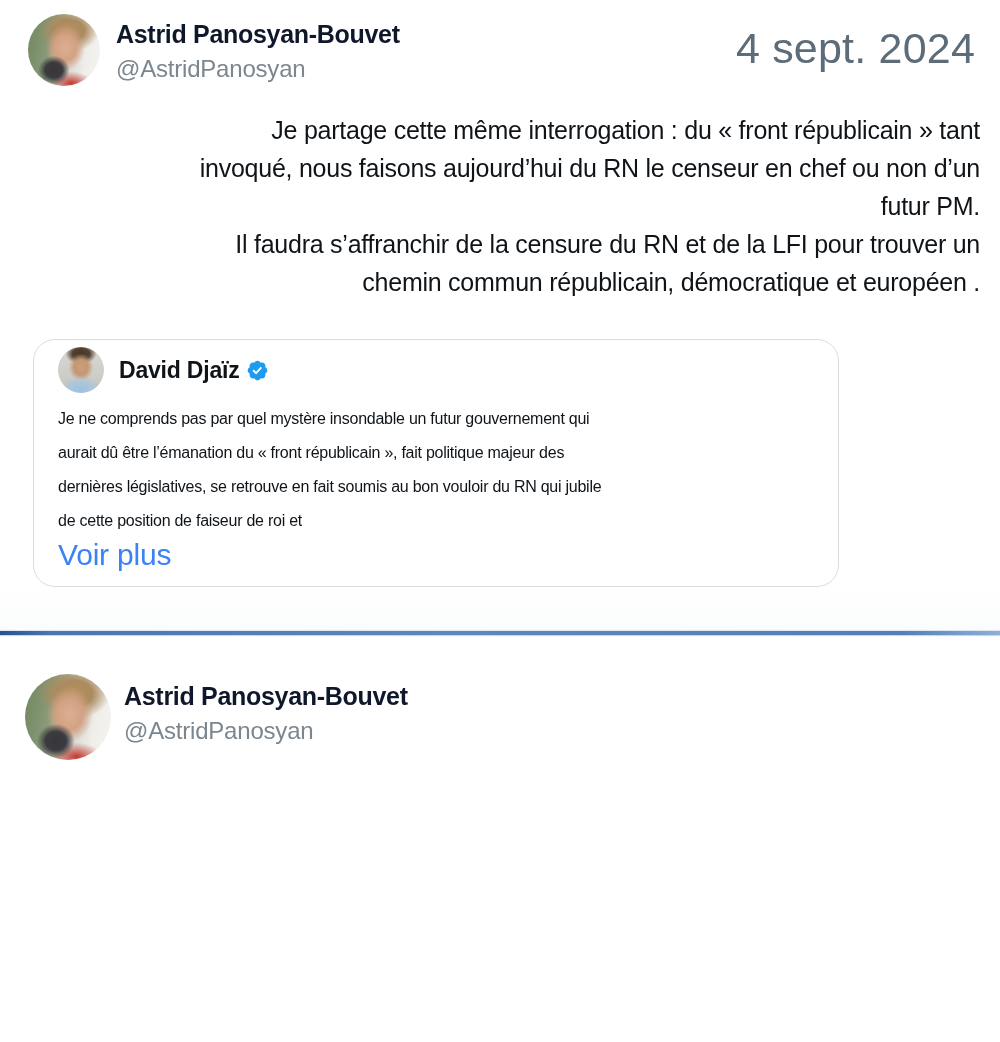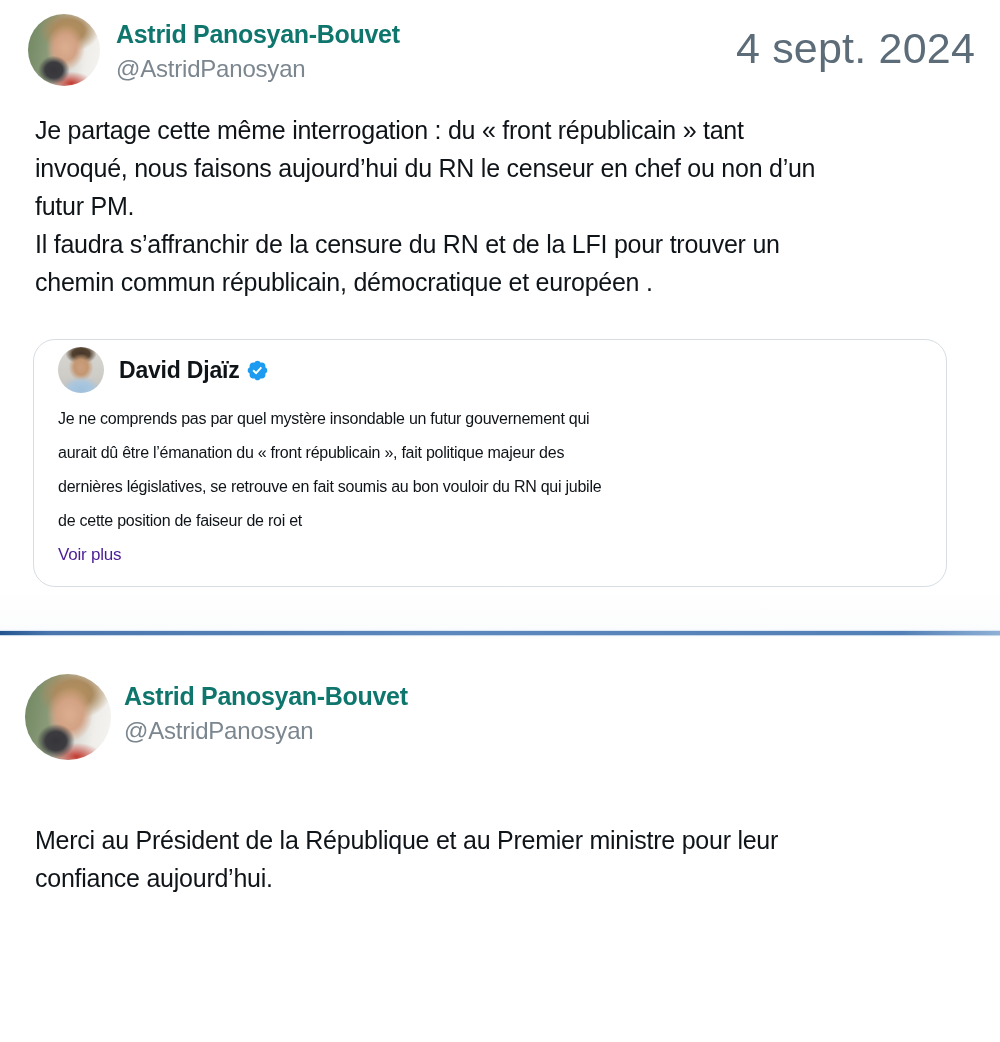--- a/index.html
+++ b/index.html
@@ -35,58 +35,58 @@
       radial-gradient(ellipse 44% 30% at 50% 94%, #9fc0dc 0%, #a9c6de 55%, rgba(169,198,222,0) 100%),
       radial-gradient(ellipse 27% 30% at 50% 44%, #cb9e7e 0%, #c49773 55%, rgba(196,151,115,0) 100%),
       radial-gradient(ellipse 34% 22% at 50% 15%, #45362a 0%, #53412f 55%, rgba(83,65,47,0) 100%),
       linear-gradient(180deg, #d9d7d2 0%, #cfcdc8 60%, #c3c1bd 100%);
   }
 
   .idblock { flex: 1 1 auto; min-width: 0; }
   .t1 .idblock { margin-left: 16px; padding-top: 6px; }
   .t2 .idblock { margin-left: 13px; padding-top: 8px; }
 
-  .name { font-weight: bold; letter-spacing: -0.3px; color: #0f766e; }
+  .name { font-weight: bold; letter-spacing: -0.3px; color: #0f172a; }
   .t1 .name { font-size: 25px; }
   .t2 .name { font-size: 25px; }
   .handle { color: #7b868f; margin-top: 6px; letter-spacing: -0.2px; }
   .t1 .handle { font-size: 24px; }
   .t2 .handle { font-size: 24px; }
 
   .tdate { color: #5d6c79; white-space: nowrap; letter-spacing: 0.2px; }
   .t1 .tdate { font-size: 43px; margin-top: 10px; }
   .t2 .tdate { font-size: 37px; margin-top: 6px; }
 
   
   .tbody { white-space: pre-line; letter-spacing: -0.25px; }
-  .t1 .tbody { margin: 25px 20px 0 35px; font-size: 25px; line-height: 38px; }
+  .t1 .tbody { margin: 25px 20px 0 35px; font-size: 25px; line-height: 38px; text-align: right; }
   .t2 .tbody { margin: 23px 20px 0 35px; font-size: 25px; line-height: 38px; }
   .t2 .tbody p { margin: 0 0 48px 0; white-space: pre-line; }
   .t2 .tbody p:last-child { margin-bottom: 0; }
 
   
   .quote {
     margin: 38px 0 0 33px;
-    width: 914px;
+    width: 806px;
     border: 1.5px solid #d7dde2;
     border-radius: 22px;
     padding: 7px 20px 14px 24px;
     background: #ffffff;
   }
   .qhead { display: flex; align-items: center; }
   .qname { font-size: 23px; font-weight: bold; margin-left: 15px; letter-spacing: -0.2px; }
   .badge { display: inline-flex; margin-left: 6px; }
   .badge svg { width: 23px; height: 23px; }
   .qmeta { font-size: 22px; color: #6e7a84; margin-left: 9px; letter-spacing: -0.2px; }
   .qbody {
     margin-top: 9px; font-size: 16px; line-height: 34px;
     white-space: pre-line; letter-spacing: -0.25px;
   }
   .more {
-    display: block; color: #4c1d95; font-size: 17px; line-height: 34px;
+    display: block; color: #3b82f6; font-size: 30px; line-height: 34px;
     text-decoration: none; cursor: pointer; letter-spacing: -0.2px;
   }
 
   
   .band { height: 44px; background: linear-gradient(180deg, #ffffff 0%, #fbfcfd 100%); }
   .divider {
     height: 4px; width: 1000px;
     background: linear-gradient(to right, #24548f 0%, #4a76ad 5%, #5d88bd 45%, #527fb5 90%, #8fb0d6 100%);
     box-shadow: 0 1px 1px rgba(120,160,205,0.45), 0 -1px 1px rgba(160,190,225,0.35);
   }
@@ -134,17 +134,15 @@
 <article class="tweet t2">
   <header class="thead">
     <div class="avatar av-xl av-astrid"></div>
     <div class="idblock">
       <div class="name">Astrid Panosyan-Bouvet</div>
       <div class="handle">@AstridPanosyan</div>
     </div>
   </header>
 
   <div class="tbody">
-    <p>Merci au Président de la République et au Premier ministre pour leur
-confiance aujourd’hui.</p>
     
   </div>
 </article>
 
 </body></html>

